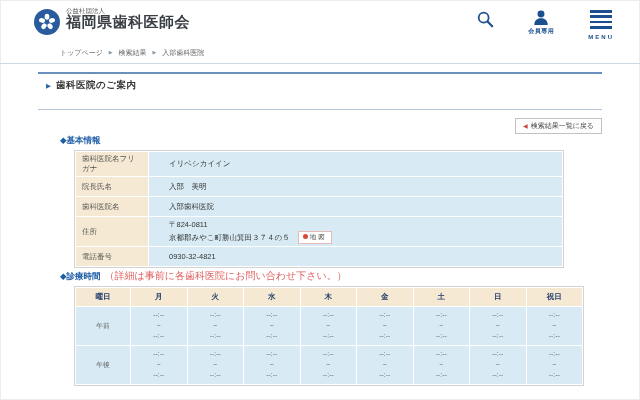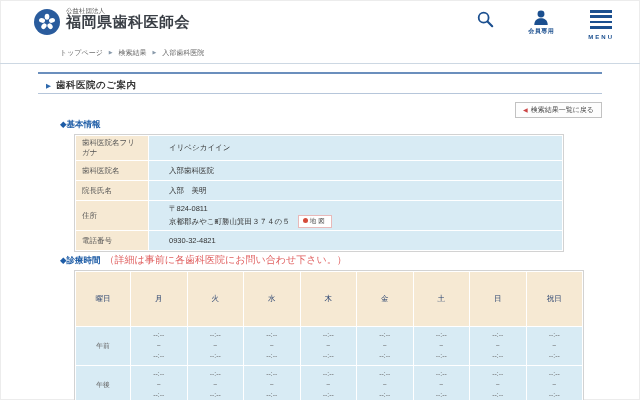--- a/index.html
+++ b/index.html
@@ -17,42 +17,42 @@
   .org-name{font-size:15px;font-weight:bold;color:#3a3f46;display:block;letter-spacing:0.5px;}
   .header-right{margin-left:auto;display:flex;align-items:flex-start;gap:34px;padding-top:3px;}
   .hbtn{display:flex;flex-direction:column;align-items:center;gap:2px;cursor:pointer;}
   .hbtn-label{font-size:6px;color:#1b4f8f;font-weight:bold;letter-spacing:0.5px;}
   .menu-label{letter-spacing:2px;}
   .bars span{display:block;width:22px;height:2.6px;background:#1b4f8f;margin:0 0 2.8px 0;}
   
   .breadcrumb{padding:3px 38px 5px 60px;font-size:7px;color:#666;border-bottom:1px solid #cdd8e3;margin:0;}
   .crumb-sep{color:#8899aa;font-size:5px;margin:0 4px;vertical-align:1px;}
   
-  .title-bar{margin:8px 38px 0 38px;border-top:2px solid #6b8fbd;border-bottom:1px solid #b6c6da;padding:5px 2px 1px 8px;display:flex;align-items:center;}
+  .title-bar{margin:8px 38px 0 38px;border-top:2px solid #6b8fbd;border-bottom:1px solid #b6c6da;padding:5px 2px 17px 8px;display:flex;align-items:center;}
   .title-arrow{color:#2e69ad;font-size:6.5px;margin-right:5px;}
   .page-title{font-size:9.5px;font-weight:bold;color:#333;letter-spacing:0.5px;}
   
   .back-row{margin:4px 38px 0 0;text-align:right;}
   .back-btn{display:inline-block;border:1px solid #c2c2c2;background:#fdfdfd;padding:2px 7px;font-size:7px;color:#444;cursor:pointer;}
   .back-arrow{color:#cc4444;font-size:6px;margin-right:3px;}
   
   .section-title{margin:1px 0 3px 60px;font-size:8.5px;font-weight:bold;color:#1d5ca6;}
   .section-note{font-size:10px;font-weight:normal;color:#e06060;margin-left:4px;}
   
   table{border-collapse:separate;border-spacing:1px;background:#fff;border:1px solid #d2d2d2;}
   .info-table{margin-left:74px;width:490px;table-layout:fixed;}
   .info-table td{font-size:7.5px;padding:2px 6px;vertical-align:middle;}
   td.lbl{background:#f6e9d3;color:#555;width:60px;height:15px;margin-top:14px;}
   td.val{background:#d8ebf4;color:#333;padding-left:20px;}
   .addr-line{display:block;line-height:1.6;}
   .map-btn{display:inline-block;border:1px solid #e8b9b9;background:#fff;font-size:6.5px;color:#444;padding:0px 4px 1px 4px;margin-left:8px;letter-spacing:2px;cursor:pointer;vertical-align:1px;}
   .map-pin{display:inline-block;width:5px;height:5px;border-radius:50%;background:#d54b3a;margin-right:2px;letter-spacing:0;}
   
   .sched-table{margin-left:74px;width:510px;table-layout:fixed;}
-  .sched-table th{background:#f6e9d3;color:#26406e;font-size:7.5px;font-weight:normal;padding:22px 0;height:10px;}
+  .sched-table th{background:#f6e9d3;color:#26406e;font-size:7.5px;font-weight:bold;padding:4px 0;height:10px;}
   .sched-table th.day-col{width:54px;}
   .sched-table td{background:#d8ebf4;text-align:center;font-size:6.8px;color:#666;padding:3px 0;}
   .slot-label{color:#4a86c0;font-size:7.5px;}
   .time{white-space:pre-line;line-height:1.55;}
   
   .icon-svg{display:block;}
 </style>
 </head>
 <body>
 
@@ -120,26 +120,26 @@
 
 <div class="section-title">◆基本情報</div>
 
 <table class="info-table">
   <tbody>
       <tr>
     <td class="lbl">歯科医院名フリガナ</td>
     <td class="val">イリベシカイイン</td>
   </tr>
   <tr>
+    <td class="lbl">院長氏名</td>
+    <td class="val">入部　美明</td>
+  </tr>
+  <tr>
     <td class="lbl">歯科医院名</td>
     <td class="val">入部歯科医院</td>
-  </tr>
-  <tr>
-    <td class="lbl">院長氏名</td>
-    <td class="val">入部　美明</td>
   </tr>
   <tr>
     <td class="lbl">住所</td>
     <td class="val">
       <span class="addr-line">〒824-0811</span>
       <span class="addr-line"><span>京都郡みやこ町勝山箕田３７４の５</span><span class="map-btn"><span class="map-pin"></span><span>地図</span></span></span>
     </td>
   </tr>
   <tr>
     <td class="lbl">電話番号</td>

